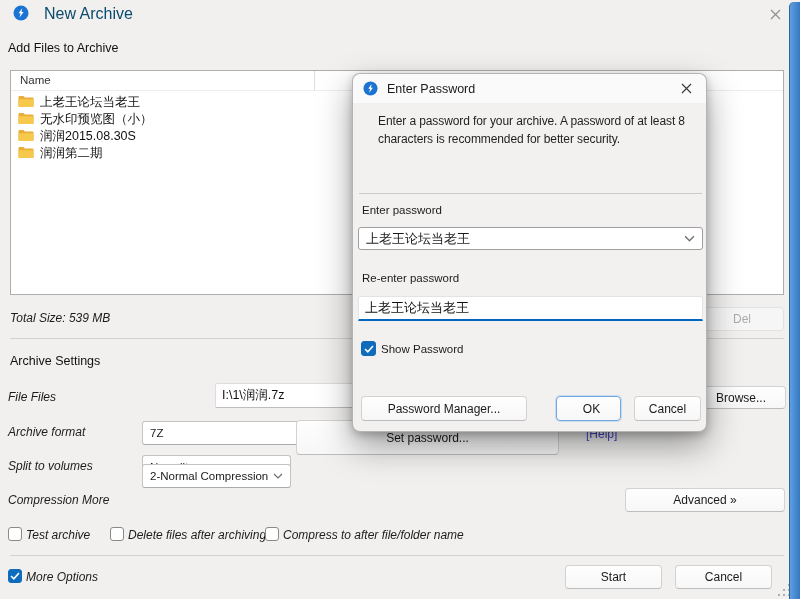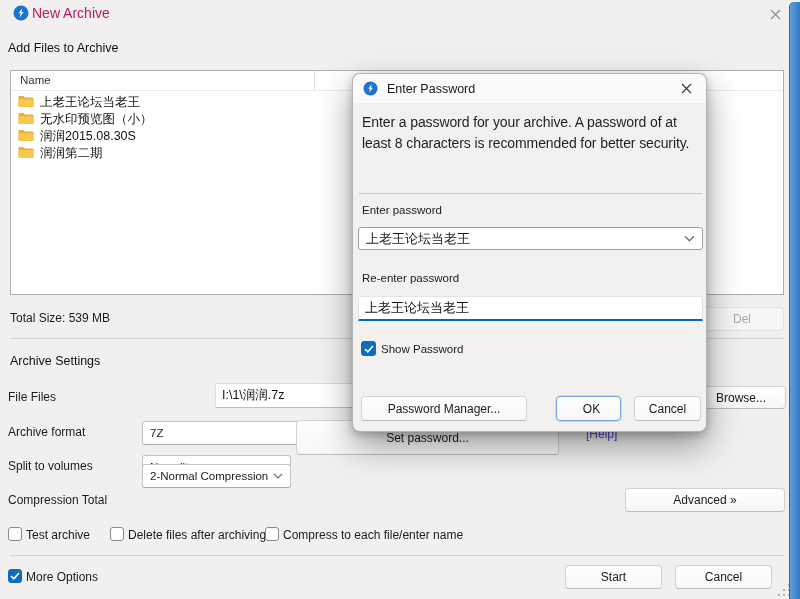--- a/index.html
+++ b/index.html
@@ -1,21 +1,21 @@
 <!DOCTYPE html>
 <html><head>
 <meta charset="utf-8">
 <style>
   html,body{margin:0;padding:0;}
   body{width:800px;height:599px;position:relative;overflow:hidden;
        font-family:"Liberation Sans","DejaVu Sans",sans-serif;
        background:#f1f0ef;color:#1a1a1a;}
   .abs{position:absolute;}
   .heading{font-weight:normal;font-size:12.5px;color:#111;}
-  .lbl{font-size:12px;color:#1c1c1c;}
+  .lbl{font-size:12px;color:#1c1c1c;font-style:italic;}
   .sep{height:1px;background:#d2d2d2;}
   
   .btn{display:flex;align-items:center;justify-content:center;
        background:linear-gradient(#fefefe,#f7f7f7);
        border:1px solid #d2d2d2;border-bottom-color:#bdbdbd;border-radius:4px;
        font-size:12px;color:#1a1a1a;box-sizing:border-box;cursor:default;}
   .btn.disabled{background:#f6f6f6;border-color:#e2e2e2;color:#ababab;}
   .btn.okfocus{border:1px solid #74a7dd;box-shadow:0 0 0 1px #c7ddf2;padding-left:6px;}
   
   .dd{display:flex;align-items:center;justify-content:space-between;
@@ -40,35 +40,35 @@
   
   #dialog{left:352px;top:73px;width:355px;height:359px;background:#f2f1f0;
           border:1px solid rgba(0,0,0,0.25);border-radius:8px;
           box-shadow:0 14px 34px rgba(0,0,0,0.38),0 3px 9px rgba(0,0,0,0.22);
           z-index:10;box-sizing:border-box;}
   #dlg-titlebar{position:absolute;left:0;top:0;right:0;height:29px;
           background:#fbfafa;border-radius:8px 8px 0 0;
           display:flex;align-items:center;padding:0 10px;box-sizing:border-box;}
   #dlg-title{font-size:12.5px;color:#1a1a1a;margin-left:9px;}
   .dlbl{font-size:11.5px;color:#1c1c1c;}
-  #dlg-desc{font-size:14px;line-height:1.5;color:#1f1f1f;letter-spacing:-0.1px;}
+  #dlg-desc{font-size:12px;line-height:1.5;color:#1f1f1f;letter-spacing:-0.1px;margin-left:16px;}
   .grip{width:15px;height:14px;}
   .grip i{position:absolute;width:2px;height:2px;background:#9a9a9a;border-radius:1px;}
   a.help{font-size:12px;color:#4545c9;text-decoration:none;}
 </style>
 </head>
 <body>
 
 <span class="abs" style="left:13px;top:5px">
   <svg width="16" height="16" viewBox="0 0 16 16">
       <circle cx="8" cy="8" r="7.5" fill="#1b74d2"></circle>
       <path d="M9.2 3.2 L5.6 8.3 H7.6 L6.6 12.6 L10.6 7.1 H8.5 Z" fill="#fff"></path>
     </svg>
 </span>
-<span class="abs" style="left:32px;top:5px;font-size:14px;color:#be185d">New Archive</span>
+<span class="abs" style="left:44px;top:5px;font-size:16px;color:#0c4a6e">New Archive</span>
 <span class="abs" style="left:764px;top:4px;width:22px;height:20px;display:flex;align-items:center;justify-content:center">
   <svg width="11" height="11" viewBox="0 0 11 11">
       <path d="M1 1 L10 10 M10 1 L1 10" stroke="#8f8f8f" stroke-width="1.2"></path>
     </svg>
 </span>
 
 <div class="abs heading" style="left:8px;top:41px">Add Files to Archive</div>
 
 <div id="filelist" class="abs" style="left:10px;top:70px;width:774px;height:225px;box-sizing:border-box">
   <div class="flh" style="border-bottom:1px solid #ececec;position:relative">
@@ -130,37 +130,37 @@
 <a class="abs help" style="left:586px;top:427px;z-index:1" href="#">[Help]</a>
 
 <div class="abs lbl" style="left:8px;top:459px">Split to volumes</div>
 <div class="abs dd" style="left:142px;top:455px;width:149px;height:24px">
   <span>No split</span>
   <svg width="10" height="6" viewBox="0 0 10 6">
       <path d="M1 1 L5 5 L9 1" fill="none" stroke="#6f6f6f" stroke-width="1.2"></path>
     </svg>
 </div>
 
-<div class="abs lbl" style="left:8px;top:493px">Compression Total</div>
+<div class="abs lbl" style="left:8px;top:493px">Compression More</div>
 <div class="abs dd" style="left:142px;top:464px;width:149px;height:24px">
   <span>2-Normal Compression</span>
   <svg width="10" height="6" viewBox="0 0 10 6">
       <path d="M1 1 L5 5 L9 1" fill="none" stroke="#6f6f6f" stroke-width="1.2"></path>
     </svg>
 </div>
 <div class="abs btn" style="left:625px;top:488px;width:160px;height:24px">Advanced »</div>
 
 <span class="abs cb" style="left:8px;top:527px"></span>
 <span class="abs lbl" style="left:26px;top:528px">Test archive</span>
 
 <span class="abs cb" style="left:110px;top:527px"></span>
 <span class="abs lbl" style="left:128px;top:528px">Delete files after archiving</span>
 
 <span class="abs cb" style="left:265px;top:527px"></span>
-<span class="abs lbl" style="left:283px;top:528px">Compress to each file/enter name</span>
+<span class="abs lbl" style="left:283px;top:528px">Compress to after file/folder name</span>
 
 <div class="abs sep" style="left:10px;top:555px;width:774px"></div>
 
 <span class="abs cb checked" style="left:8px;top:569px">
   <svg width="10" height="8" viewBox="0 0 10 8">
       <path d="M1 4 L3.8 6.8 L9 1" fill="none" stroke="#fff" stroke-width="1.6"></path>
     </svg>
 </span>
 <span class="abs lbl" style="left:26px;top:570px">More Options</span>
 

